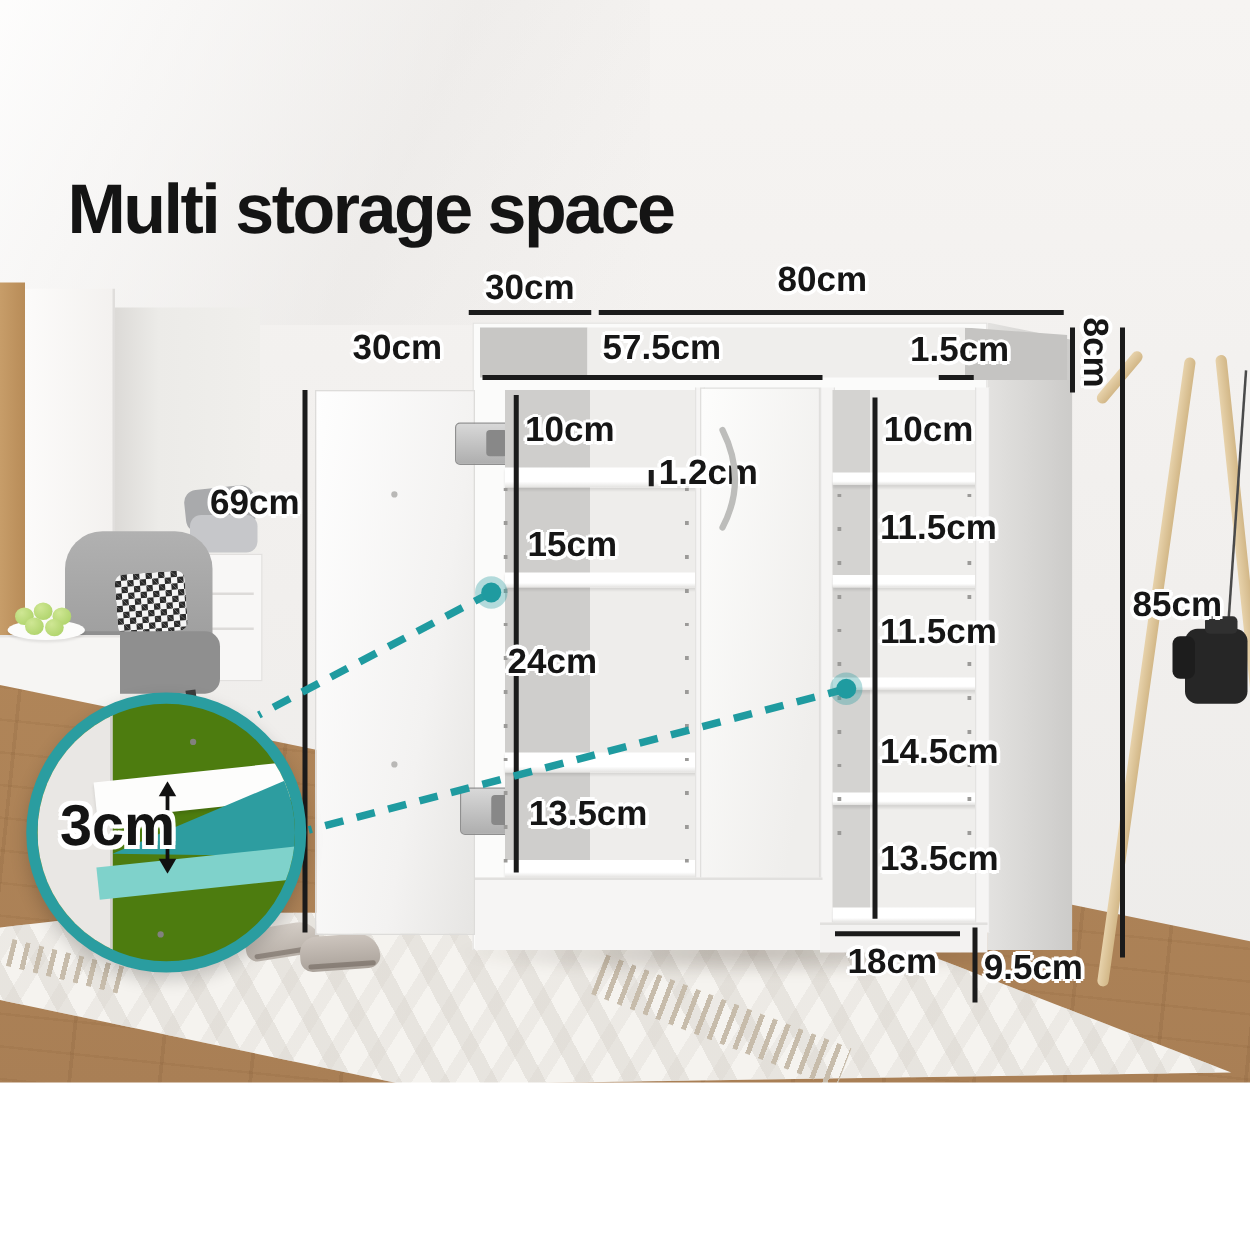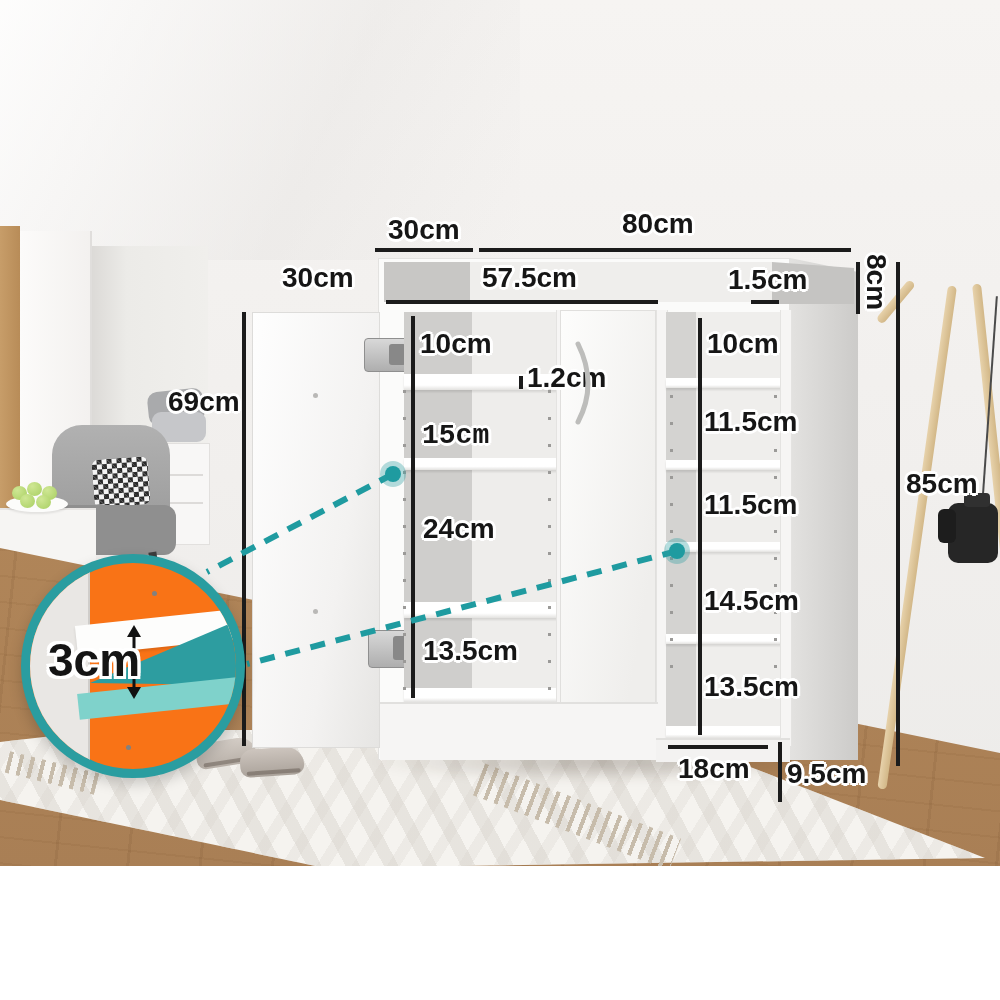--- a/index.html
+++ b/index.html
@@ -100,21 +100,21 @@
   .plinthA{position:absolute;left:380px;top:702px;width:278px;height:56px;background:#f6f5f4;border-top:2px solid #e1e0de;}
   .plinthB{position:absolute;left:656px;top:738px;width:134px;height:22px;background:#f3f2f1;border-top:2px solid #e1e0de;}
   
   .dl{position:absolute;background:#1b1b1b;}
   .dim{position:absolute;font-weight:700;font-size:28px;color:#161616;white-space:nowrap;
     text-shadow:-2px -2px 0 #fff,2px -2px 0 #fff,-2px 2px 0 #fff,2px 2px 0 #fff,0 -3px 0 #fff,0 3px 0 #fff,-3px 0 0 #fff,3px 0 0 #fff;}
   .dim-vert{writing-mode:vertical-rl;}
   .overlay{position:absolute;left:0;top:0;pointer-events:none;}
   
   .magnifier{position:absolute;left:21px;top:554px;width:206px;height:206px;border-radius:50%;
-    border:9px solid #2a9da0;overflow:hidden;background:#f97316;box-shadow:0 6px 14px rgba(0,0,0,.18);}
+    border:9px solid #2a9da0;overflow:hidden;background:#4d7c0f;box-shadow:0 6px 14px rgba(0,0,0,.18);}
   .mag-strip{position:absolute;left:0;top:0;width:58px;height:206px;background:#e9e7e4;border-right:2px solid #cfcdca;}
   .mag-band-white{position:absolute;left:46px;top:54px;width:170px;height:30px;background:#fdfdfc;transform:rotate(-6deg);box-shadow:0 2px 3px rgba(0,0,0,.12);}
   .mag-wedge{position:absolute;left:0;top:0;width:206px;height:206px;
     clip-path:polygon(60px 120px,206px 58px,206px 122px);background:#2d9da0;}
   .mag-band-teal{position:absolute;left:48px;top:122px;width:170px;height:26px;background:#7fd2cb;transform:rotate(-6deg);}
   .mag-hole{position:absolute;width:5px;height:5px;border-radius:50%;background:#82817f;}
   .mag-label{position:absolute;left:18px;top:70px;font-size:46px;font-weight:700;color:#141414;
     text-shadow:-3px -3px 0 #fff,3px -3px 0 #fff,-3px 3px 0 #fff,3px 3px 0 #fff,0 -3px 0 #fff,0 3px 0 #fff,-3px 0 0 #fff,3px 0 0 #fff;}
   .caption{position:absolute;left:30px;top:782px;font-size:35px;font-weight:700;color:#161616;
     text-shadow:-3px -3px 0 #fff,3px -3px 0 #fff,-3px 3px 0 #fff,3px 3px 0 #fff,0 -3px 0 #fff,0 3px 0 #fff,-3px 0 0 #fff,3px 0 0 #fff;}
@@ -150,20 +150,21 @@
   <div class="fringe fr2"></div>
   <div class="stick stickA"></div>
   <div class="stick stickB"></div>
   <div class="stick stickC"></div>
   <div class="cable"></div>
   <div class="gimbal"></div>
   <div class="shoe shoe1"></div>
   <div class="shoe shoe2"></div>
   <div class="bottom-white"></div>
 
+  <div class="title">Multi storage space</div>
 
   <div class="cab-shadow"></div>
   <div class="carcass"></div>
   <div class="top-inset-a"></div>
   <div class="top-inset-b"></div>
   <div class="side-panel"></div>
   <div class="side-panel-top"></div>
 
   <div class="door-left">
     <div class="door-dot" style="left:60px;top:80px;"></div>
@@ -212,22 +213,22 @@
   <div class="dim" style="left:388px;top:214px;">30cm</div>
   <div class="dim" style="left:622px;top:208px;">80cm</div>
   <div class="dim" style="left:482px;top:262px;">57.5cm</div>
   <div class="dim" style="left:728px;top:264px;">1.5cm</div>
   <div class="dim dim-vert" style="left:860px;top:254px;">8cm</div>
   <div class="dim" style="left:282px;top:262px;">30cm</div>
   <div class="dim" style="left:168px;top:386px;">69cm</div>
   <div class="dim" style="left:906px;top:468px;">85cm</div>
   <div class="dim" style="left:420px;top:328px;">10cm</div>
   <div class="dim" style="left:527px;top:362px;">1.2cm</div>
-  <div class="dim" style="left:422px;top:420px;font-family:Liberation Mono, monospace;">15cm</div>
-  <div class="dim" style="left:423px;top:513px;">24cm</div>
+  <div class="dim" style="left:422px;top:420px;">15cm</div>
+  <div class="dim" style="left:406px;top:513px;">24cm</div>
   <div class="dim" style="left:423px;top:635px;">13.5cm</div>
   <div class="dim" style="left:707px;top:328px;">10cm</div>
   <div class="dim" style="left:704px;top:406px;">11.5cm</div>
   <div class="dim" style="left:704px;top:489px;">11.5cm</div>
   <div class="dim" style="left:704px;top:585px;">14.5cm</div>
   <div class="dim" style="left:704px;top:671px;">13.5cm</div>
   <div class="dim" style="left:678px;top:753px;">18cm</div>
   <div class="dim" style="left:787px;top:758px;">9.5cm</div>
 
   <svg class="overlay" width="1000" height="1000" viewBox="0 0 1000 1000">

